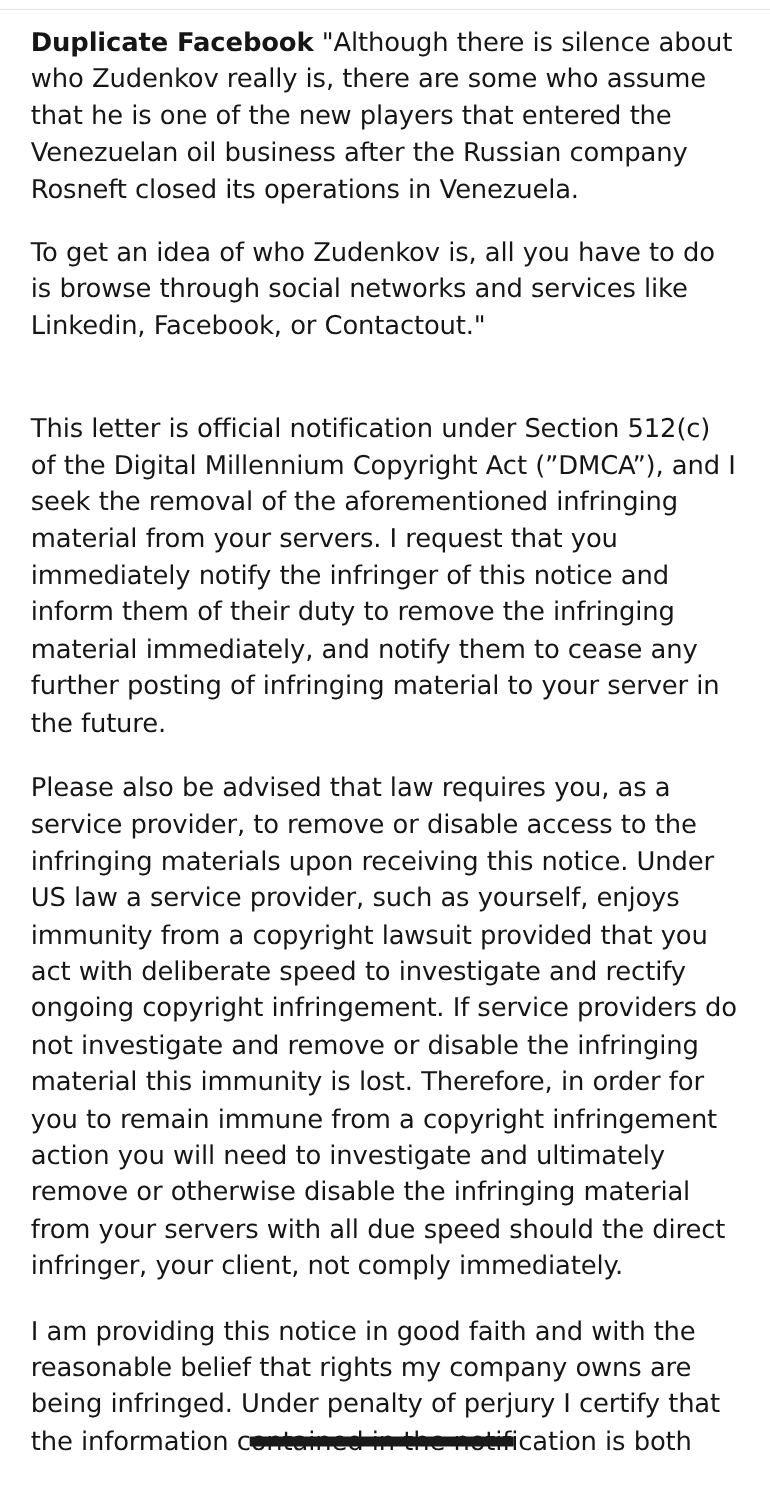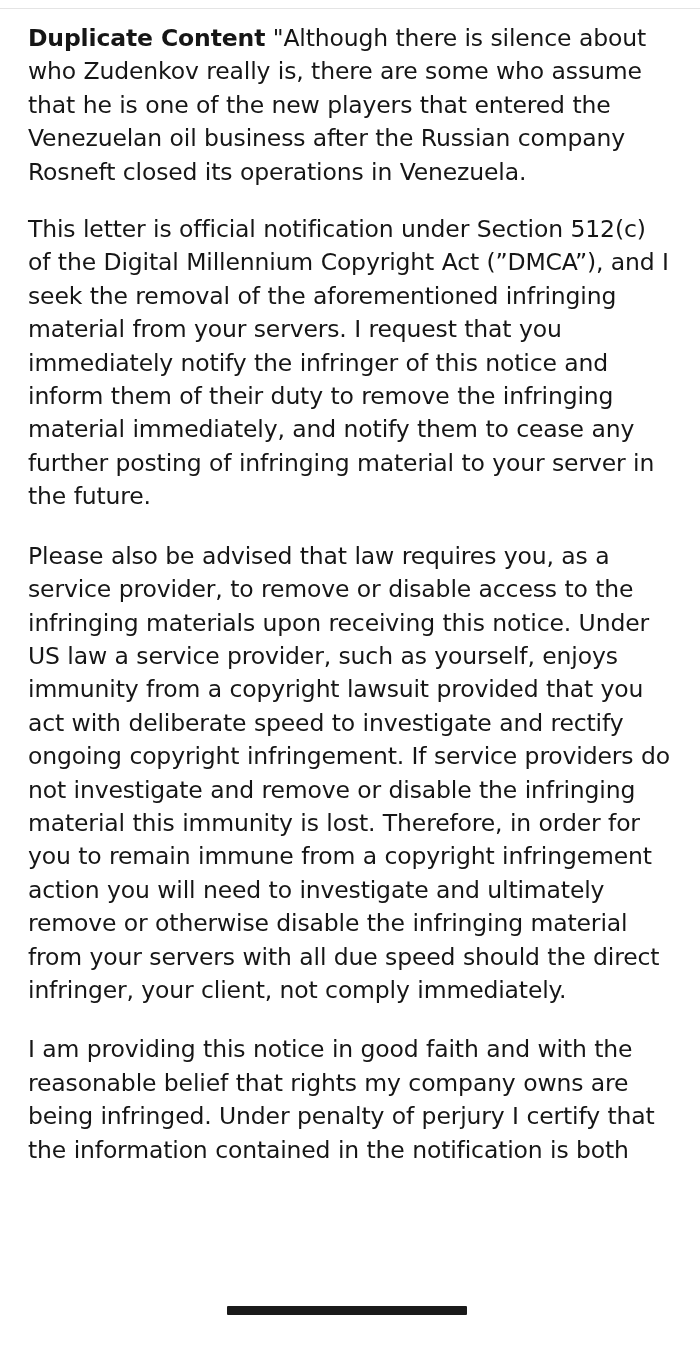--- a/index.html
+++ b/index.html
@@ -75,22 +75,23 @@
 </style>
 </head>
 <body>
 
 <div class="page">
 
   <div class="top-edge"></div>
 
   <div class="doc-body">
 
-    <p class="para tight"><span class="lead-label">Duplicate Content</span><span> "Although there is silence about who Zudenkov really is, there are some who assume that he is one of the new players that entered the Venezuelan oil business after the Russian company Rosneft closed its operations in Venezuela.</span></p>
+    <p class="para tight"><span class="lead-label">Duplicate Facebook</span><span> "Although there is silence about who Zudenkov really is, there are some who assume that he is one of the new players that entered the Venezuelan oil business after the Russian company Rosneft closed its operations in Venezuela.</span></p>
 
+    <p class="para gap-large">To get an idea of who Zudenkov is, all you have to do is browse through social networks and services like Linkedin, Facebook, or Contactout."</p>
 
     <p class="para">This letter is official notification under Section 512(c) of the Digital Millennium Copyright Act (”DMCA”), and I seek the removal of the aforementioned infringing material from your servers. I request that you immediately notify the infringer of this notice and inform them of their duty to remove the infringing material immediately, and notify them to cease any further posting of infringing material to your server in the future.</p>
 
     <p class="para">Please also be advised that law requires you, as a service provider, to remove or disable access to the infringing materials upon receiving this notice. Under US law a service provider, such as yourself, enjoys immunity from a copyright lawsuit provided that you act with deliberate speed to investigate and rectify ongoing copyright infringement. If service providers do not investigate and remove or disable the infringing material this immunity is lost. Therefore, in order for you to remain immune from a copyright infringement action you will need to investigate and ultimately remove or otherwise disable the infringing material from your servers with all due speed should the direct infringer, your client, not comply immediately.</p>
 
     <p class="para">I am providing this notice in good faith and with the reasonable belief that rights my company owns are being infringed. Under penalty of perjury I certify that the information contained in the notification is both</p>
 
   </div>
 
   <div class="redaction" id="redaction-bar"></div>

